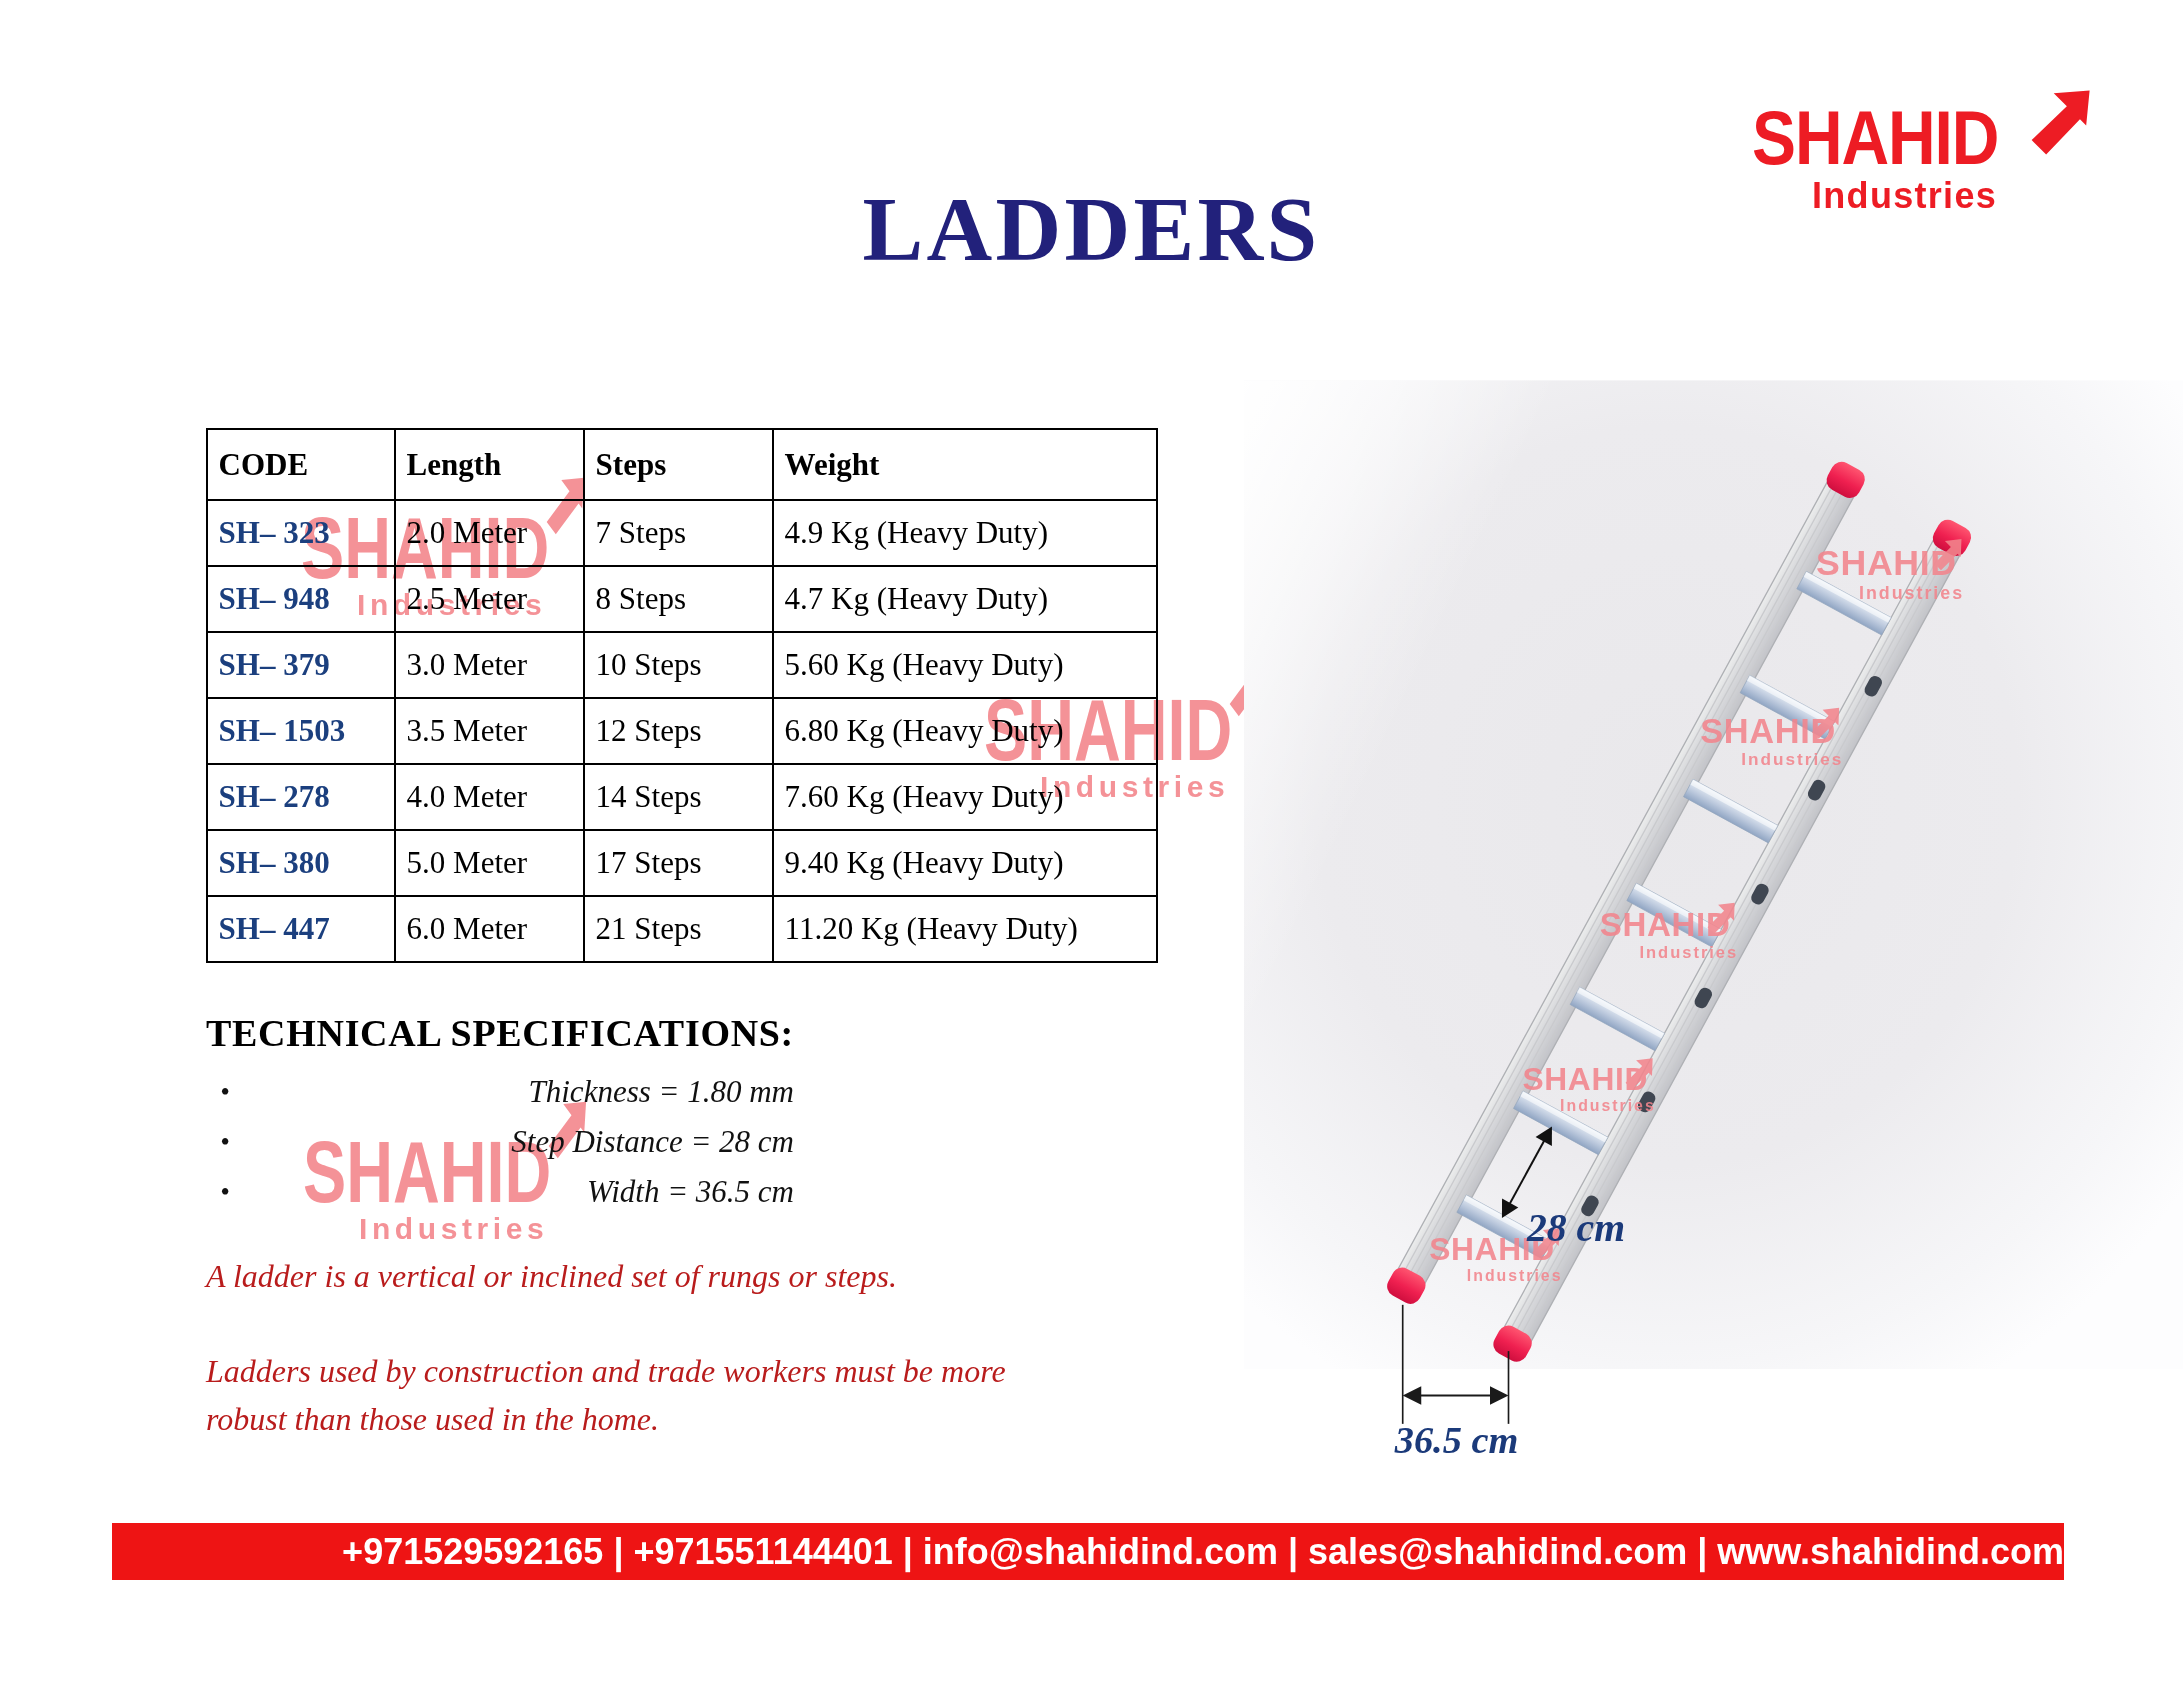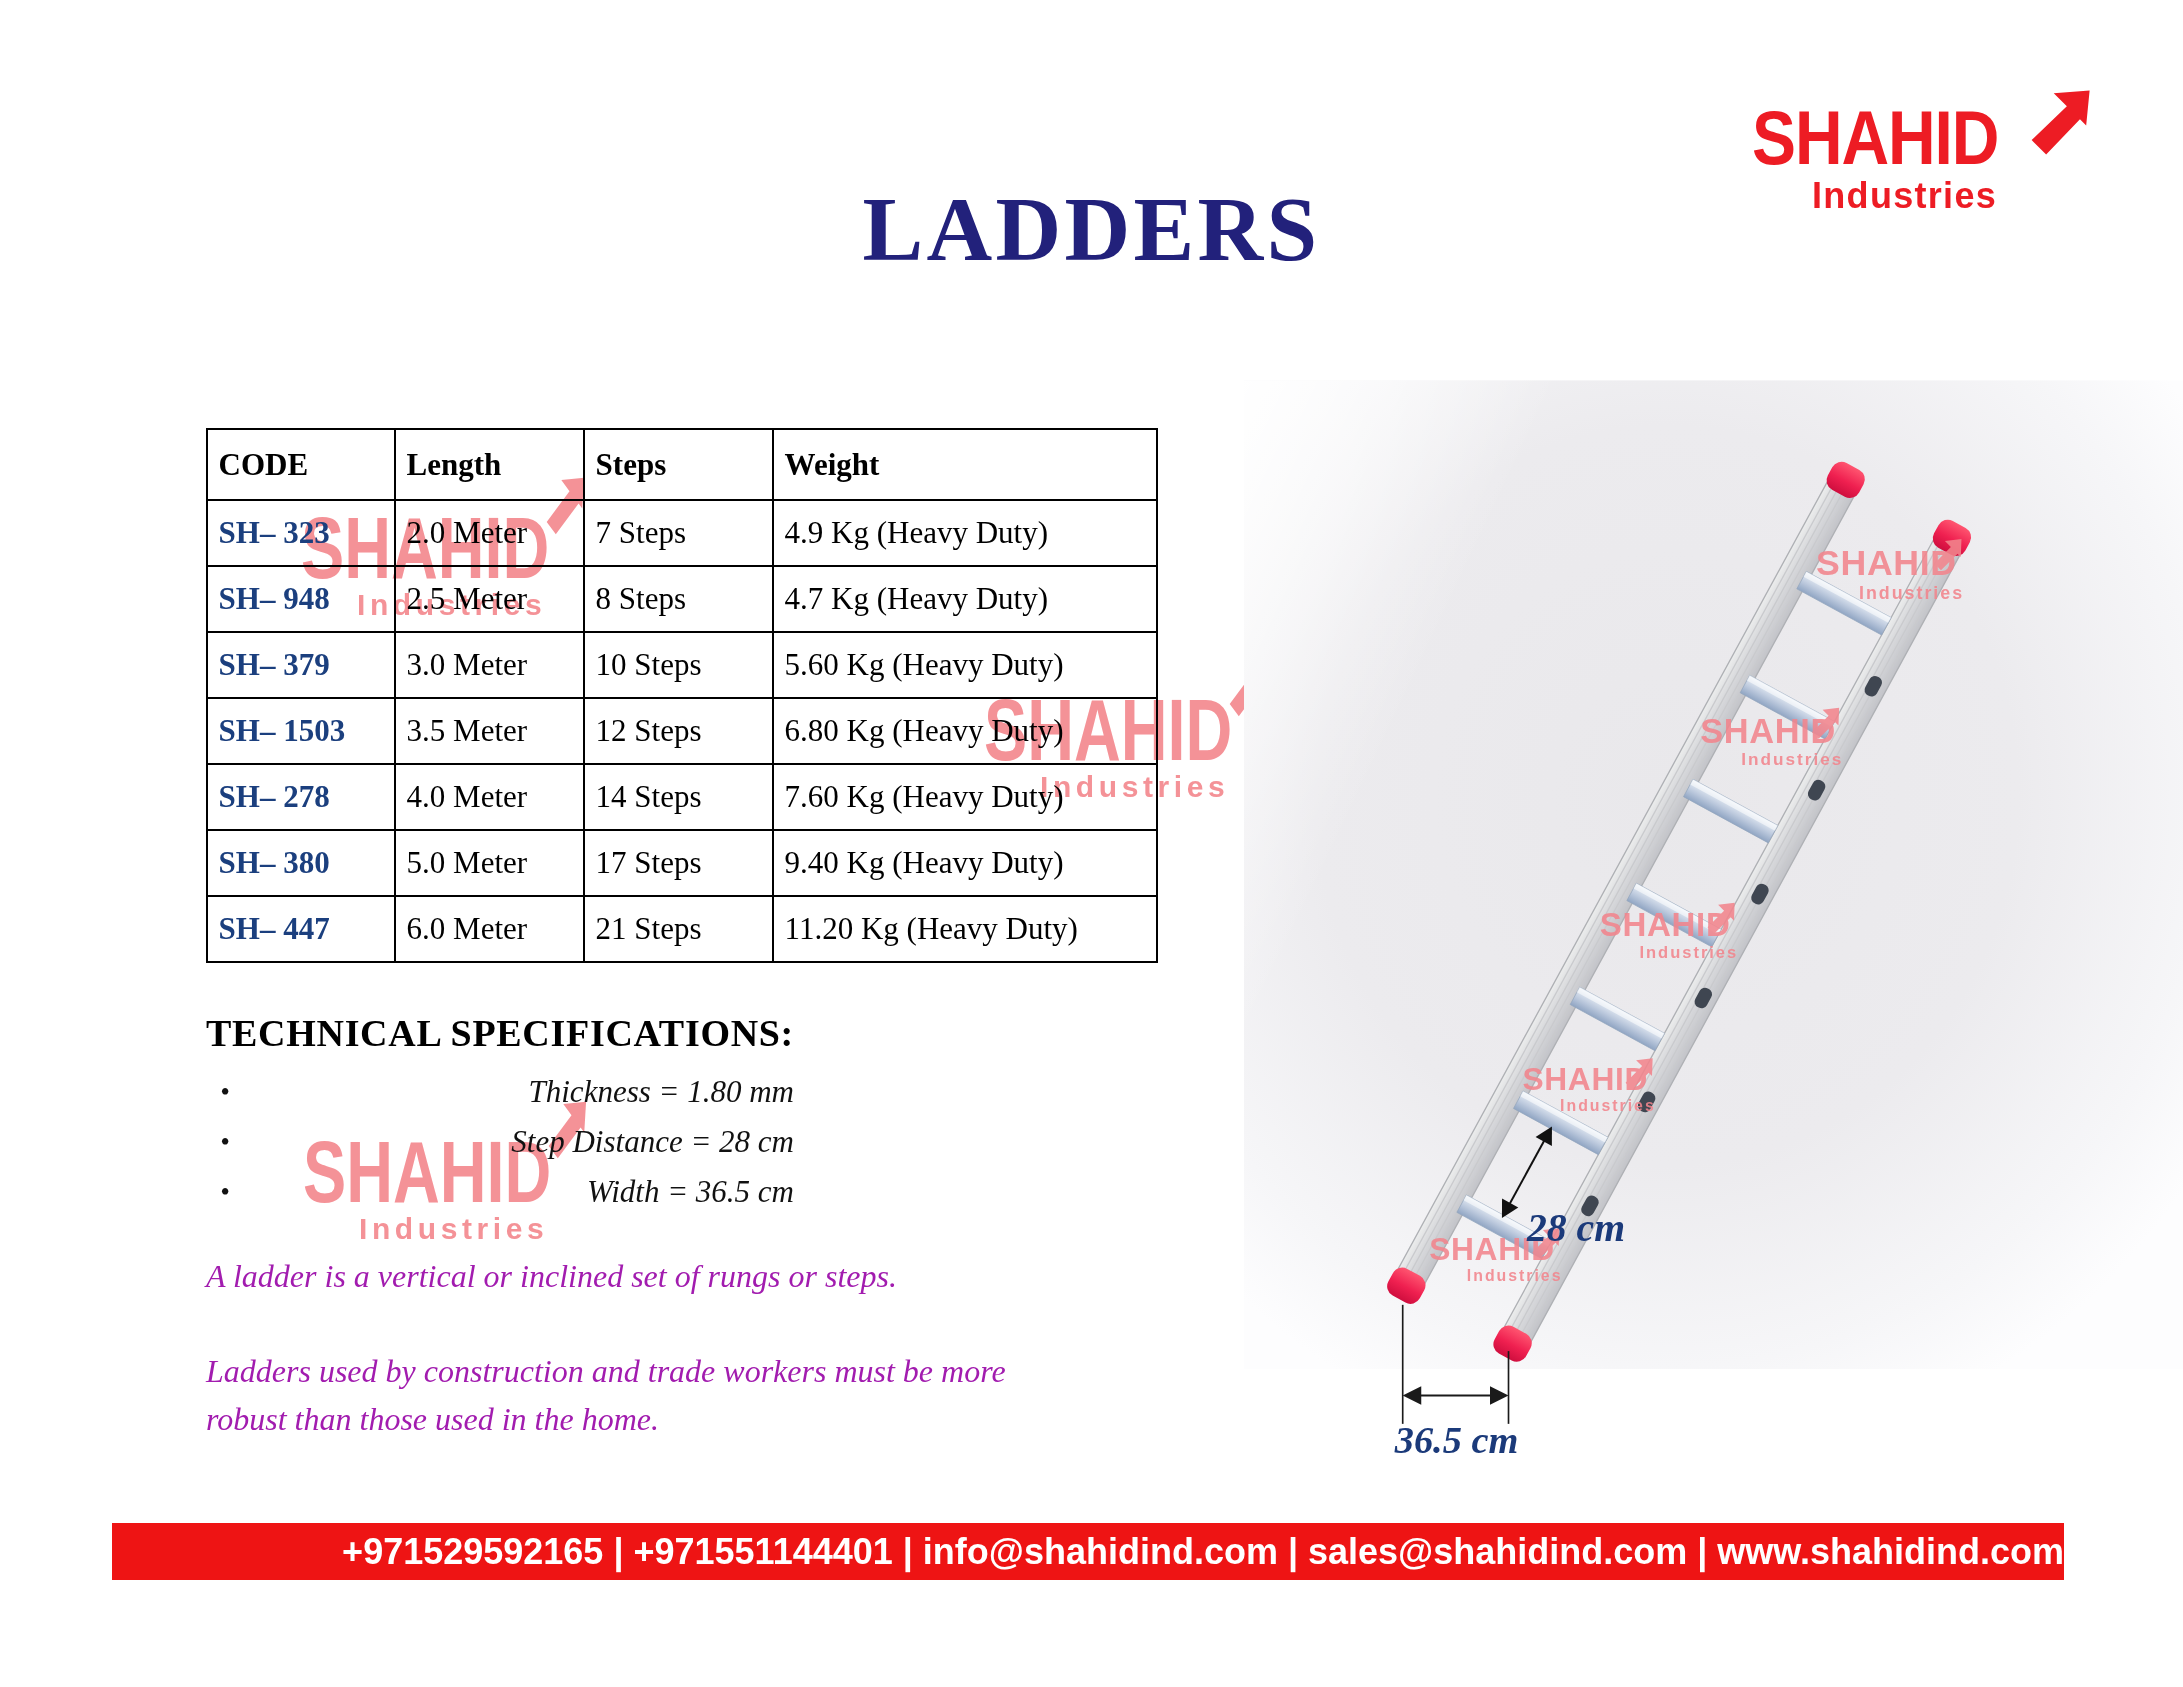--- a/index.html
+++ b/index.html
@@ -50,21 +50,21 @@
   .tech-heading{font-size:38px;font-weight:bold;color:#000;letter-spacing:0.7px;}
   .tech-list{list-style:none;margin:12px 0 0 0;padding:0;}
   .tech-list li{
     position:relative;font-size:31px;font-style:italic;color:#111;
     padding-left:73px;line-height:50px;
   }
   .tech-list li::before{
     content:"•";position:absolute;left:14.6px;top:0;font-size:26.5px;color:#111;font-style:normal;
   }
   
-  .para{position:absolute;left:206px;z-index:1;font-size:32px;font-style:italic;color:#a21caf;
+  .para{position:absolute;left:206px;z-index:1;font-size:32px;font-style:italic;color:#b91c1c;
         width:1032px;white-space:pre-line;line-height:48px;}
   .para1{top:1252px;}
   .para2{top:1347px;}
   
   .photo-svg{position:absolute;left:1244px;top:380px;z-index:1;}
   .wm-svg{fill:#f2858d;opacity:.88;font-family:"Liberation Sans",sans-serif;font-weight:bold;}
   .wm-svg .wm-svg-main{letter-spacing:1px;}
   .wm-svg .wm-svg-sub{letter-spacing:3px;}
   .dim-label{font-family:"Liberation Serif",serif;font-weight:bold;font-style:italic;fill:#1b3a7a;}
   

